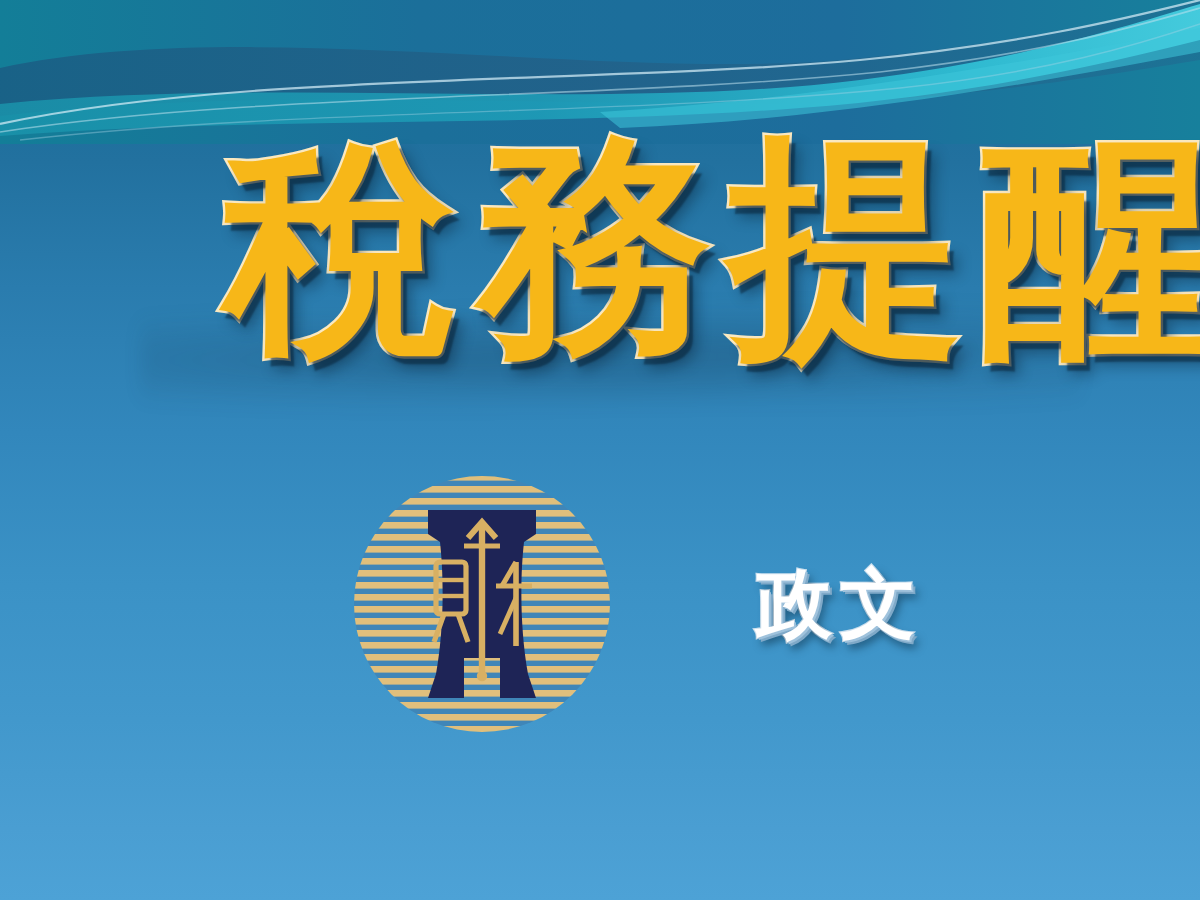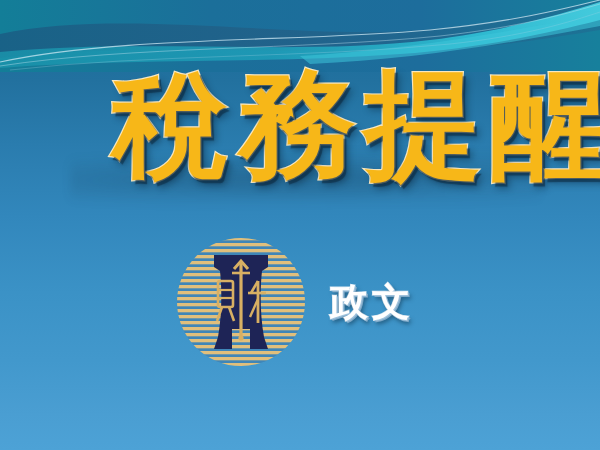--- a/index.html
+++ b/index.html
@@ -57,21 +57,21 @@
 
   
   .emblem{
     position:absolute;left:176px;top:237px;width:130px;height:130px;
   }
   .emblem svg{display:block;}
 
   
   .subtitle{
     position:absolute;left:330px;top:278px;width:180px;
-    text-align:left;
+    text-align:center;
     font-family:"DejaVu Sans","Liberation Sans",sans-serif;
     font-weight:700;
     font-size:38px;
     line-height:48px;
     letter-spacing:4px;
     color:#ffffff;
     -webkit-text-stroke:1.1px #cfe2f0;
     paint-order:stroke fill;
     text-shadow:
        1px 1px 0 #9fc2dc,

